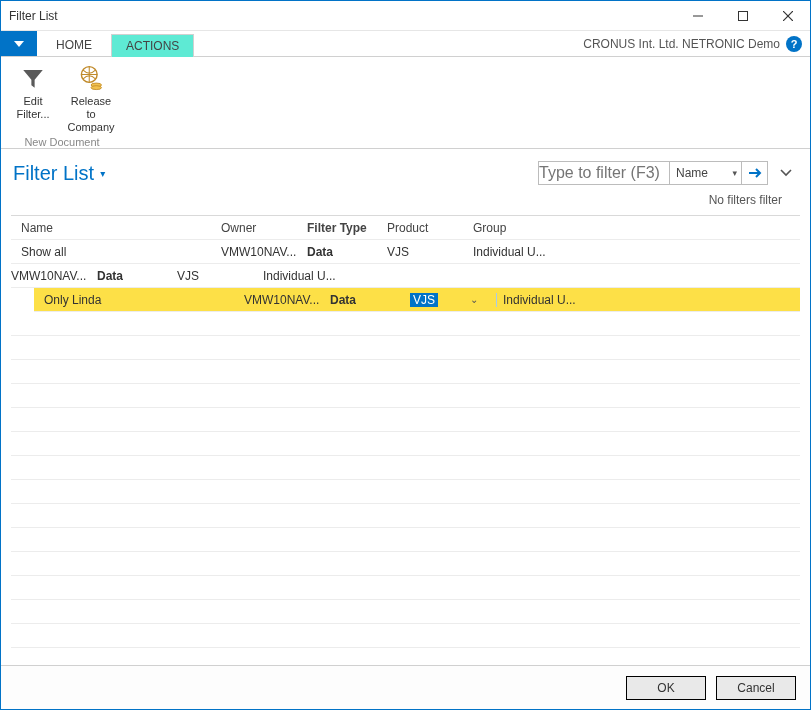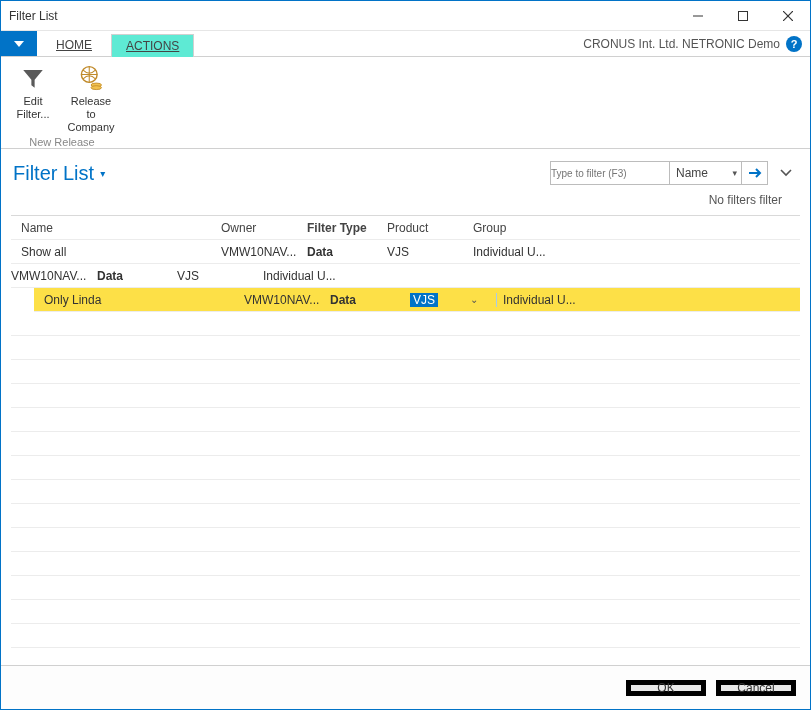--- a/index.html
+++ b/index.html
@@ -51,21 +51,20 @@
   .file-tab svg { width: 10px; height: 6px; fill: #fff; }
   .rtab {
     padding: 0 14px;
     font-size: 12px;
     color: #444;
     display: flex; align-items: center;
     border: 1px solid transparent;
     border-bottom: none;
     margin-left: 4px;
     margin-top: 2px;
-    text-decoration: underline;
   }
   .rtab.active {
     border-color: #d0d0d0;
     background: #5eead4;
     position: relative;
     top: 1px;
   }
   .ribbon-right {
     position: absolute; right: 8px; top: 0; height: 26px;
     display: flex; align-items: center; gap: 6px;
@@ -107,22 +106,22 @@
   .page-title {
     color: #0173c7; font-size: 20px; font-weight: 400;
     display: flex; align-items: center; gap: 6px;
   }
   .page-title .caret { font-size: 10px; color:#0173c7; }
   .content-header .spacer { flex: 1; }
   .filter-box {
     display: flex; align-items: stretch; height: 24px;
   }
   .filter-input {
-    width: 120px; border: 1px solid #bcbcbc; padding: 0 0;
-    font-size: 10px; color: #888;
+    width: 132px; border: 1px solid #bcbcbc; padding: 0 0;
+    font-size: 16px; color: #888;
   }
   .filter-field {
     width: 72px; border: 1px solid #bcbcbc; border-left:none;
     padding: 0 4px 0 6px; display:flex; align-items:center; justify-content:space-between;
     color:#444; font-size:12px;
   }
   .go-btn {
     width: 26px; border:1px solid #bcbcbc; border-left:none;
     display:flex; align-items:center; justify-content:center; color:#0173c7;
   }
@@ -162,22 +161,22 @@
   .prod-cell-selected .dd { color:#555; font-size:10px; margin-left: 28px;}
   .grid-body { flex:1; overflow:hidden; }
   .grid-body .empty-row { height:24px; border-bottom:1px solid #ececec; }
   
   .footer {
     height: 44px; border-top:1px solid #d0d0d0;
     display:flex; align-items:center; justify-content:flex-end;
     gap: 10px; padding: 0 14px; background:#fdfdfd;
   }
   .btn {
-    min-width: 80px; height: 16px;
-    border: 5px solid #000000; background:#e9e9e9;
+    min-width: 80px; height: 24px;
+    border: 1px solid #000000; background:#e9e9e9;
     display:flex; align-items:center; justify-content:center;
     font-size:12px; color:#333;
   }
   .small-caret {font-size:9px; color:#555;}
   input { outline: none; font-family: inherit; }
 </style>
 </head>
 <body>
 
 <div class="titlebar">
@@ -233,21 +232,21 @@
             <circle cx="14" cy="12" r="9" fill="none" stroke="#c08a2a" stroke-width="1.6"></circle>
             <path d="M5 12 H23 M14 3 V21 M7 7 Q14 14 21 7 M7 17 Q14 10 21 17" stroke="#c08a2a" stroke-width="1.2" fill="none"></path>
             <ellipse cx="22" cy="24" rx="6" ry="2.2" fill="#f2c14e" stroke="#c08a2a" stroke-width="1"></ellipse>
             <ellipse cx="22" cy="27" rx="6" ry="2.2" fill="#f2c14e" stroke="#c08a2a" stroke-width="1"></ellipse>
           </svg>
         </div>
         <div class="lbl">Release to
 Company</div>
       </div>
     </div>
-    <div class="group-label">New Release</div>
+    <div class="group-label">New Document</div>
   </div>
 </div>
 
 <div class="content-header">
   <div class="page-title">
     <span>Filter List</span>
     <span class="caret">▾</span>
   </div>
   <div class="spacer"></div>
   <div class="filter-box">

